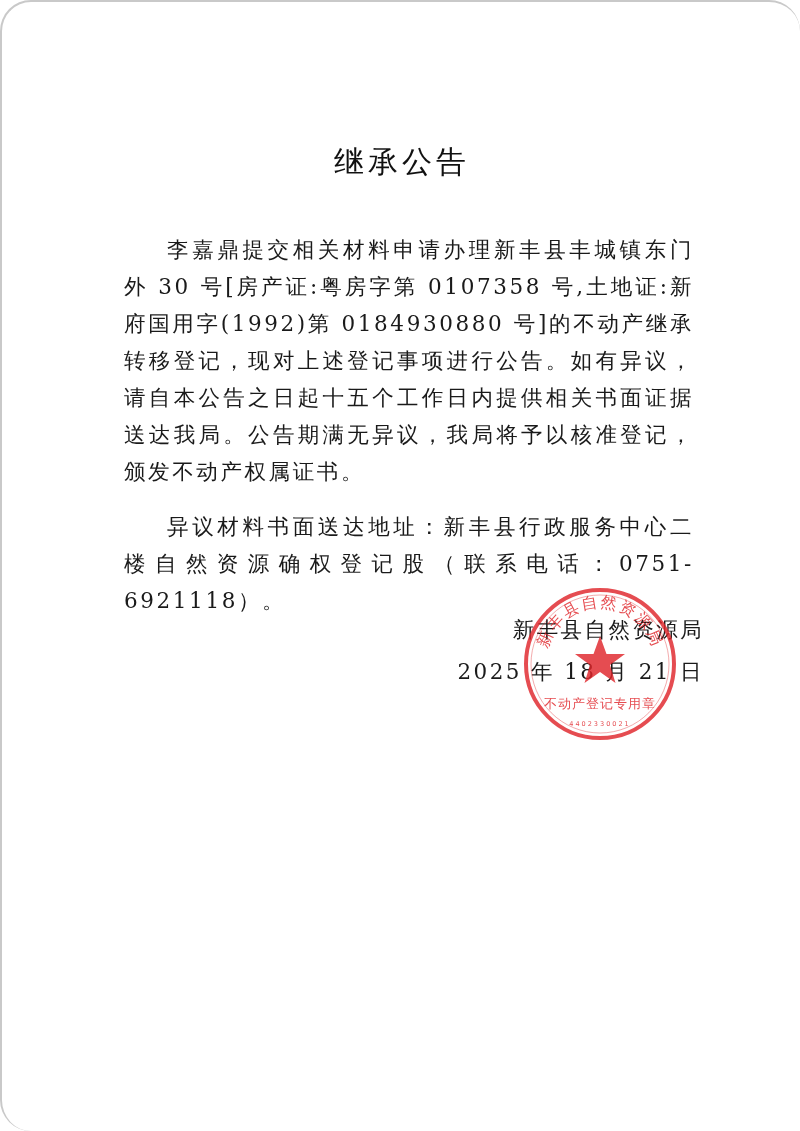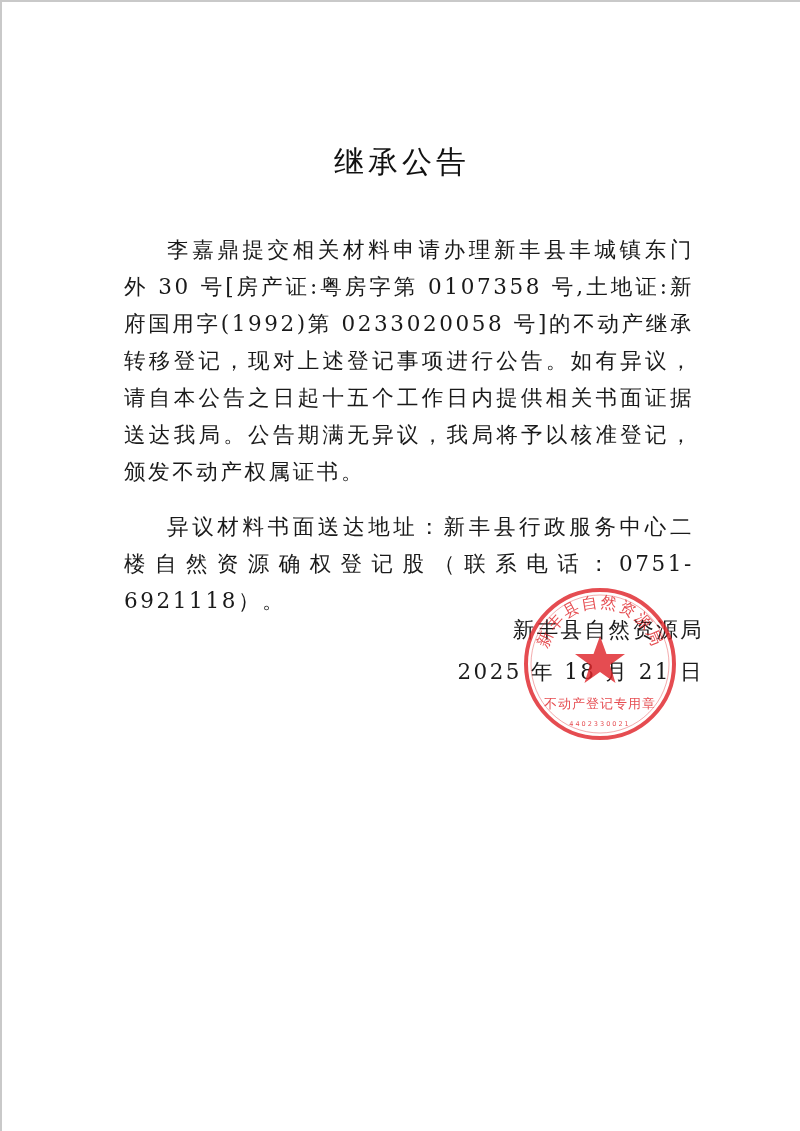--- a/index.html
+++ b/index.html
@@ -11,20 +11,21 @@
       position: relative;
       width: 800px;
       height: 1131px;
       background: #ffffff;
       box-sizing: border-box;
       border-top: 2px solid #c9c9c9;
       border-left: 2px solid #c9c9c9;
       overflow: hidden;
       font-family: "DejaVu Serif", "Liberation Serif", serif;
       color: #1a1a1a;
+      border-radius: 31px;
     }
     .title {
       position: absolute;
       top: 140px;
       left: 0;
       width: 800px;
       text-align: center;
       font-size: 30px;
       letter-spacing: 4px;
       font-family: "DejaVu Sans", "Liberation Sans", sans-serif;
@@ -67,21 +68,21 @@
     }
   </style>
 </head>
 <body>
 
 <div class="page">
 
   <div class="title">继承公告</div>
 
   <div class="body-text para para1">
-    <p>李嘉鼎提交相关材料申请办理新丰县丰城镇东门外 30 号[房产证:粤房字第 0107358 号,土地证:新府国用字(1992)第 0233020058 号]的不动产继承转移登记，现对上述登记事项进行公告。如有异议，请自本公告之日起十五个工作日内提供相关书面证据送达我局。公告期满无异议，我局将予以核准登记，颁发不动产权属证书。</p>
+    <p>李嘉鼎提交相关材料申请办理新丰县丰城镇东门外 30 号[房产证:粤房字第 0107358 号,土地证:新府国用字(1992)第 0184930880 号]的不动产继承转移登记，现对上述登记事项进行公告。如有异议，请自本公告之日起十五个工作日内提供相关书面证据送达我局。公告期满无异议，我局将予以核准登记，颁发不动产权属证书。</p>
   </div>
 
   <div class="body-text para para2">
     <p>异议材料书面送达地址：新丰县行政服务中心二楼自然资源确权登记股（联系电话：0751-6921118）。</p>
   </div>
 
   <div class="signature">
     <div>新丰县自然资源局</div>
     <div>2025 年 18 月 21 日</div>
   </div>

